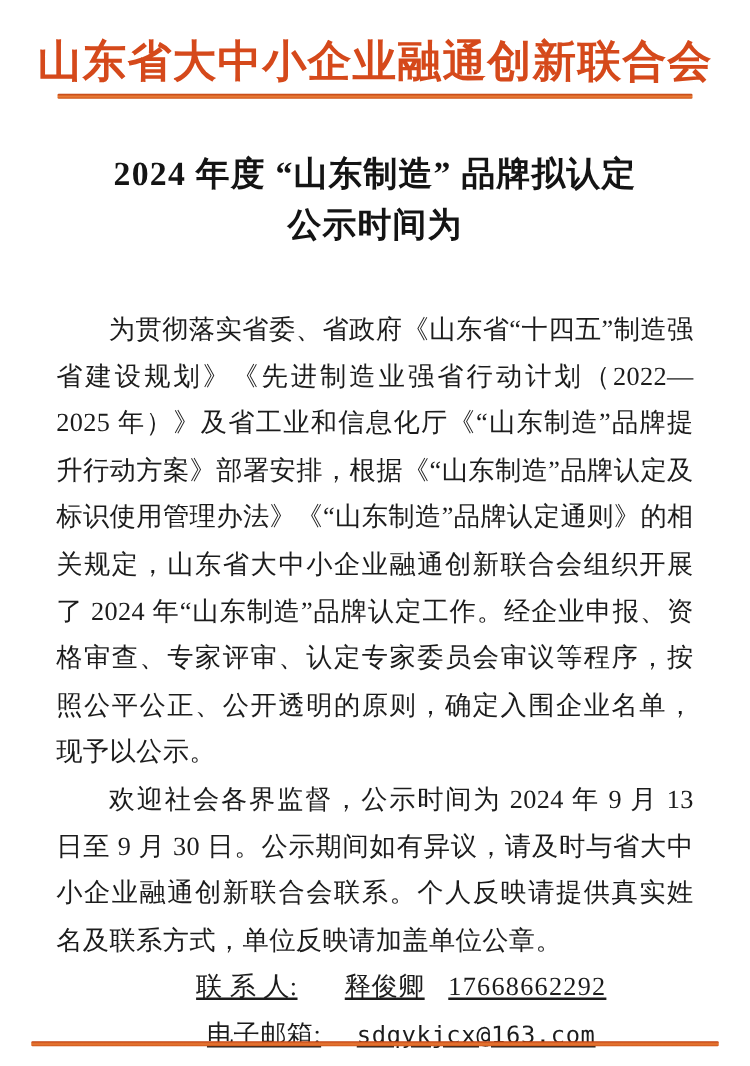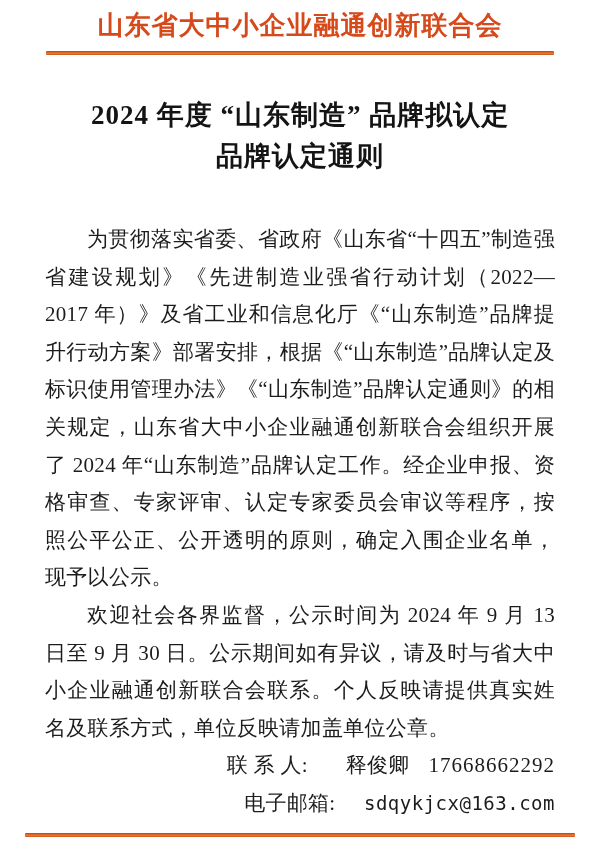--- a/index.html
+++ b/index.html
@@ -13,24 +13,24 @@
     height: 853px;
     margin: 0 auto;
     background: #ffffff;
     box-sizing: border-box;
     overflow: hidden;
     font-family: "Liberation Serif", "DejaVu Serif", serif;
     color: #1c1c1c;
   }
   
   .org-header {
-    padding-top: 4px;
+    padding-top: 28px;
     text-align: center;
     color: #d5491b;
-    font-size: 26px;
+    font-size: 35px;
     line-height: 43px;
     font-weight: 700;
     letter-spacing: 1px;
     white-space: nowrap;
   }
   
   .header-rule {
     width: 508px;
     height: 4px;
     margin: 4px auto 0 auto;
@@ -64,21 +64,22 @@
     margin: 0;
   }
   .salutation {
     text-indent: 0;
   }
   .para {
     text-indent: 2em;
   }
   .contact-row {
     text-indent: 2em;
-    text-align: right;
+    text-align: center;
+    text-decoration: underline;
   }
   .contact-name {
     margin-left: 1.8em;
   }
   .contact-phone {
     margin-left: 0.9em;
     letter-spacing: 1px;
   }
   .email-value {
     margin-left: 1.5em;
@@ -101,27 +102,27 @@
 <body>
 
 <div class="page">
 
   <div class="org-header">山东省大中小企业融通创新联合会</div>
 
   <div class="header-rule"></div>
 
   <h1 class="doc-title">
     <span class="title-line">2024 年度 “山东制造” 品牌拟认定</span>
-    <span class="title-line">品牌认定通则</span>
+    <span class="title-line">公示时间为</span>
   </h1>
 
   <div class="body-text">
 
 
-    <p class="para">为贯彻落实省委、省政府《山东省“十四五”制造强省建设规划》《先进制造业强省行动计划（2022—2017 年）》及省工业和信息化厅《“山东制造”品牌提升行动方案》部署安排，根据《“山东制造”品牌认定及标识使用管理办法》《“山东制造”品牌认定通则》的相关规定，山东省大中小企业融通创新联合会组织开展了 2024 年“山东制造”品牌认定工作。经企业申报、资格审查、专家评审、认定专家委员会审议等程序，按照公平公正、公开透明的原则，确定入围企业名单，现予以公示。</p>
+    <p class="para">为贯彻落实省委、省政府《山东省“十四五”制造强省建设规划》《先进制造业强省行动计划（2022—2025 年）》及省工业和信息化厅《“山东制造”品牌提升行动方案》部署安排，根据《“山东制造”品牌认定及标识使用管理办法》《“山东制造”品牌认定通则》的相关规定，山东省大中小企业融通创新联合会组织开展了 2024 年“山东制造”品牌认定工作。经企业申报、资格审查、专家评审、认定专家委员会审议等程序，按照公平公正、公开透明的原则，确定入围企业名单，现予以公示。</p>
 
     <p class="para">欢迎社会各界监督，公示时间为 2024 年 9 月 13 日至 9 月 30 日。公示期间如有异议，请及时与省大中小企业融通创新联合会联系。个人反映请提供真实姓名及联系方式，单位反映请加盖单位公章。</p>
 
     <p class="contact-row">
       <span>联 系 人:</span><span class="contact-name">释俊卿</span><span class="contact-phone">17668662292</span>
     </p>
 
     <p class="contact-row">
       <span>电子邮箱:</span><span class="email-value">sdqykjcx@163.com</span>
     </p>

